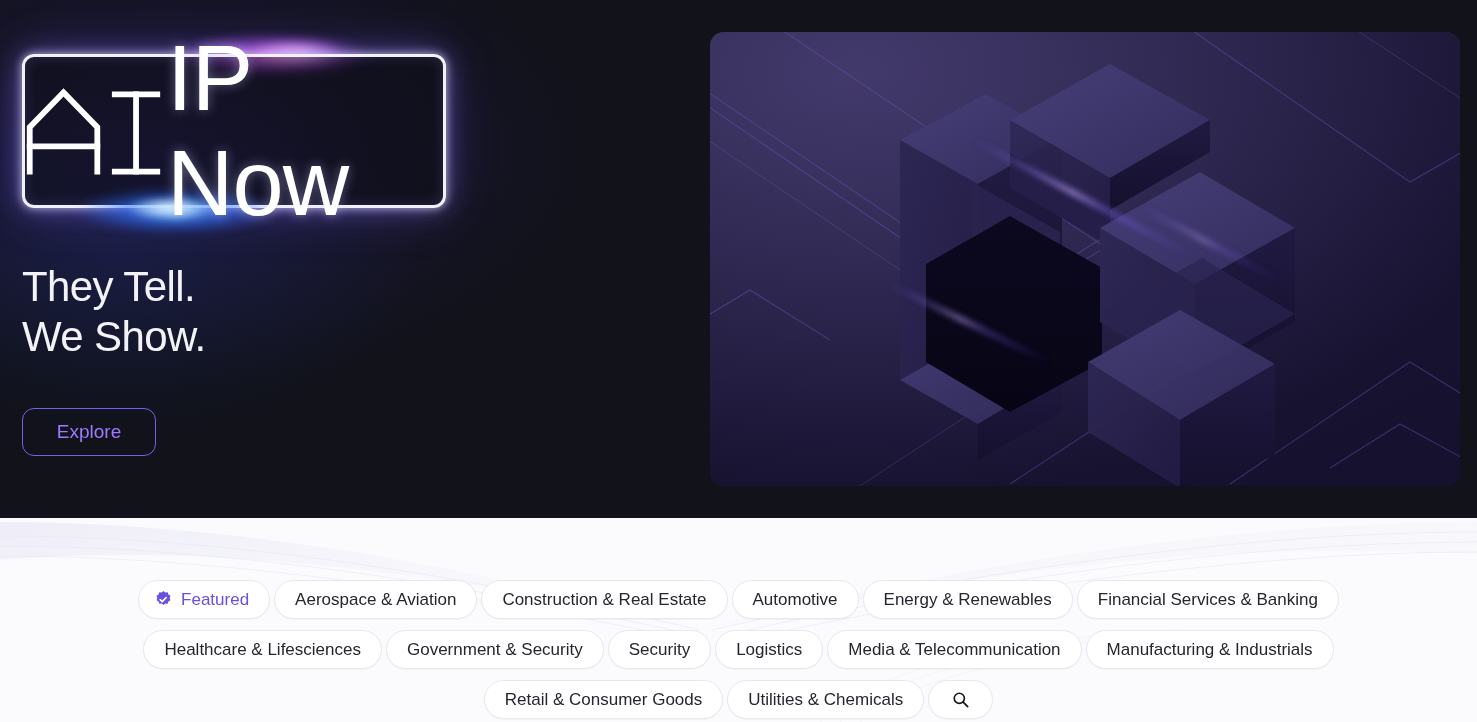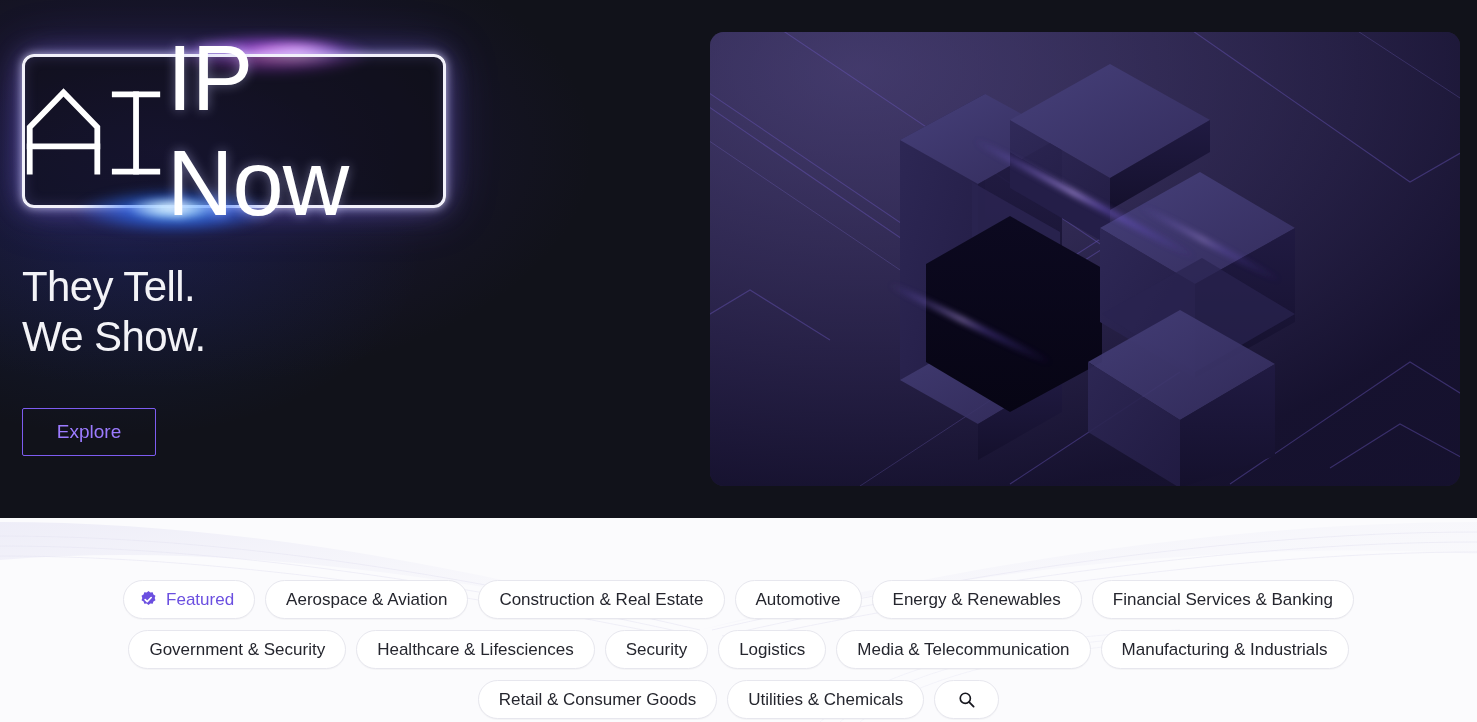--- a/index.html
+++ b/index.html
@@ -76,21 +76,21 @@
     letter-spacing:-0.6px;
   }
   .tagline span { display:block; white-space:nowrap; }
 
   
   .explore-btn {
     position:absolute; left:22px; top:408px;
     width:134px; height:48px;
     display:flex; align-items:center; justify-content:center;
     background:transparent;
-    border:1px solid #7d5cf0; border-radius:2px;
+    border:1px solid #7d5cf0; border-radius:12px;
     color:#9c7bff; font-size:19px; font-weight:400;
     font-family:"Liberation Sans", sans-serif;
     cursor:pointer;
   }
 
   
   .hero-art {
     position:absolute; left:710px; top:32px; width:750px; height:454px;
     border-radius:14px; overflow:hidden;
     background:
@@ -104,21 +104,21 @@
     background:#fbfbfd;
     overflow:hidden;
   }
   .filters .bgart { position:absolute; inset:0; width:100%; height:100%; }
 
   .rows {
     position:absolute; left:0; right:0; top:62px;
     display:flex; flex-direction:column; align-items:center; gap:11px;
     z-index:2;
   }
-  .row { display:flex; gap:10px; justify-content:center; }
+  .row { display:flex; gap:4px; justify-content:center; }
 
   .pill {
     height:39px; padding:0 20px;
     display:inline-flex; align-items:center; gap:8px;
     background:#ffffff;
     border:1px solid #e7e7ee; border-radius:22px;
     color:#25262e; font-size:17px; font-weight:400;
     white-space:nowrap; cursor:pointer;
     box-shadow:0 1px 1px rgba(20,20,40,.03);
   }
@@ -290,22 +290,22 @@
           <span>Featured</span>
         </button>
         <button class="pill">Aerospace &amp; Aviation</button>
         <button class="pill">Construction &amp; Real Estate</button>
         <button class="pill">Automotive</button>
         <button class="pill">Energy &amp; Renewables</button>
         <button class="pill">Financial Services &amp; Banking</button>
       </div>
 
       <div class="row">
+        <button class="pill">Healthcare &amp; Lifesciences</button>
         <button class="pill">Government &amp; Security</button>
-        <button class="pill">Healthcare &amp; Lifesciences</button>
         <button class="pill">Security</button>
         <button class="pill">Logistics</button>
         <button class="pill">Media &amp; Telecommunication</button>
         <button class="pill">Manufacturing &amp; Industrials</button>
       </div>
 
       <div class="row">
         <button class="pill">Retail &amp; Consumer Goods</button>
         <button class="pill">Utilities &amp; Chemicals</button>
         <button class="pill search-pill">

